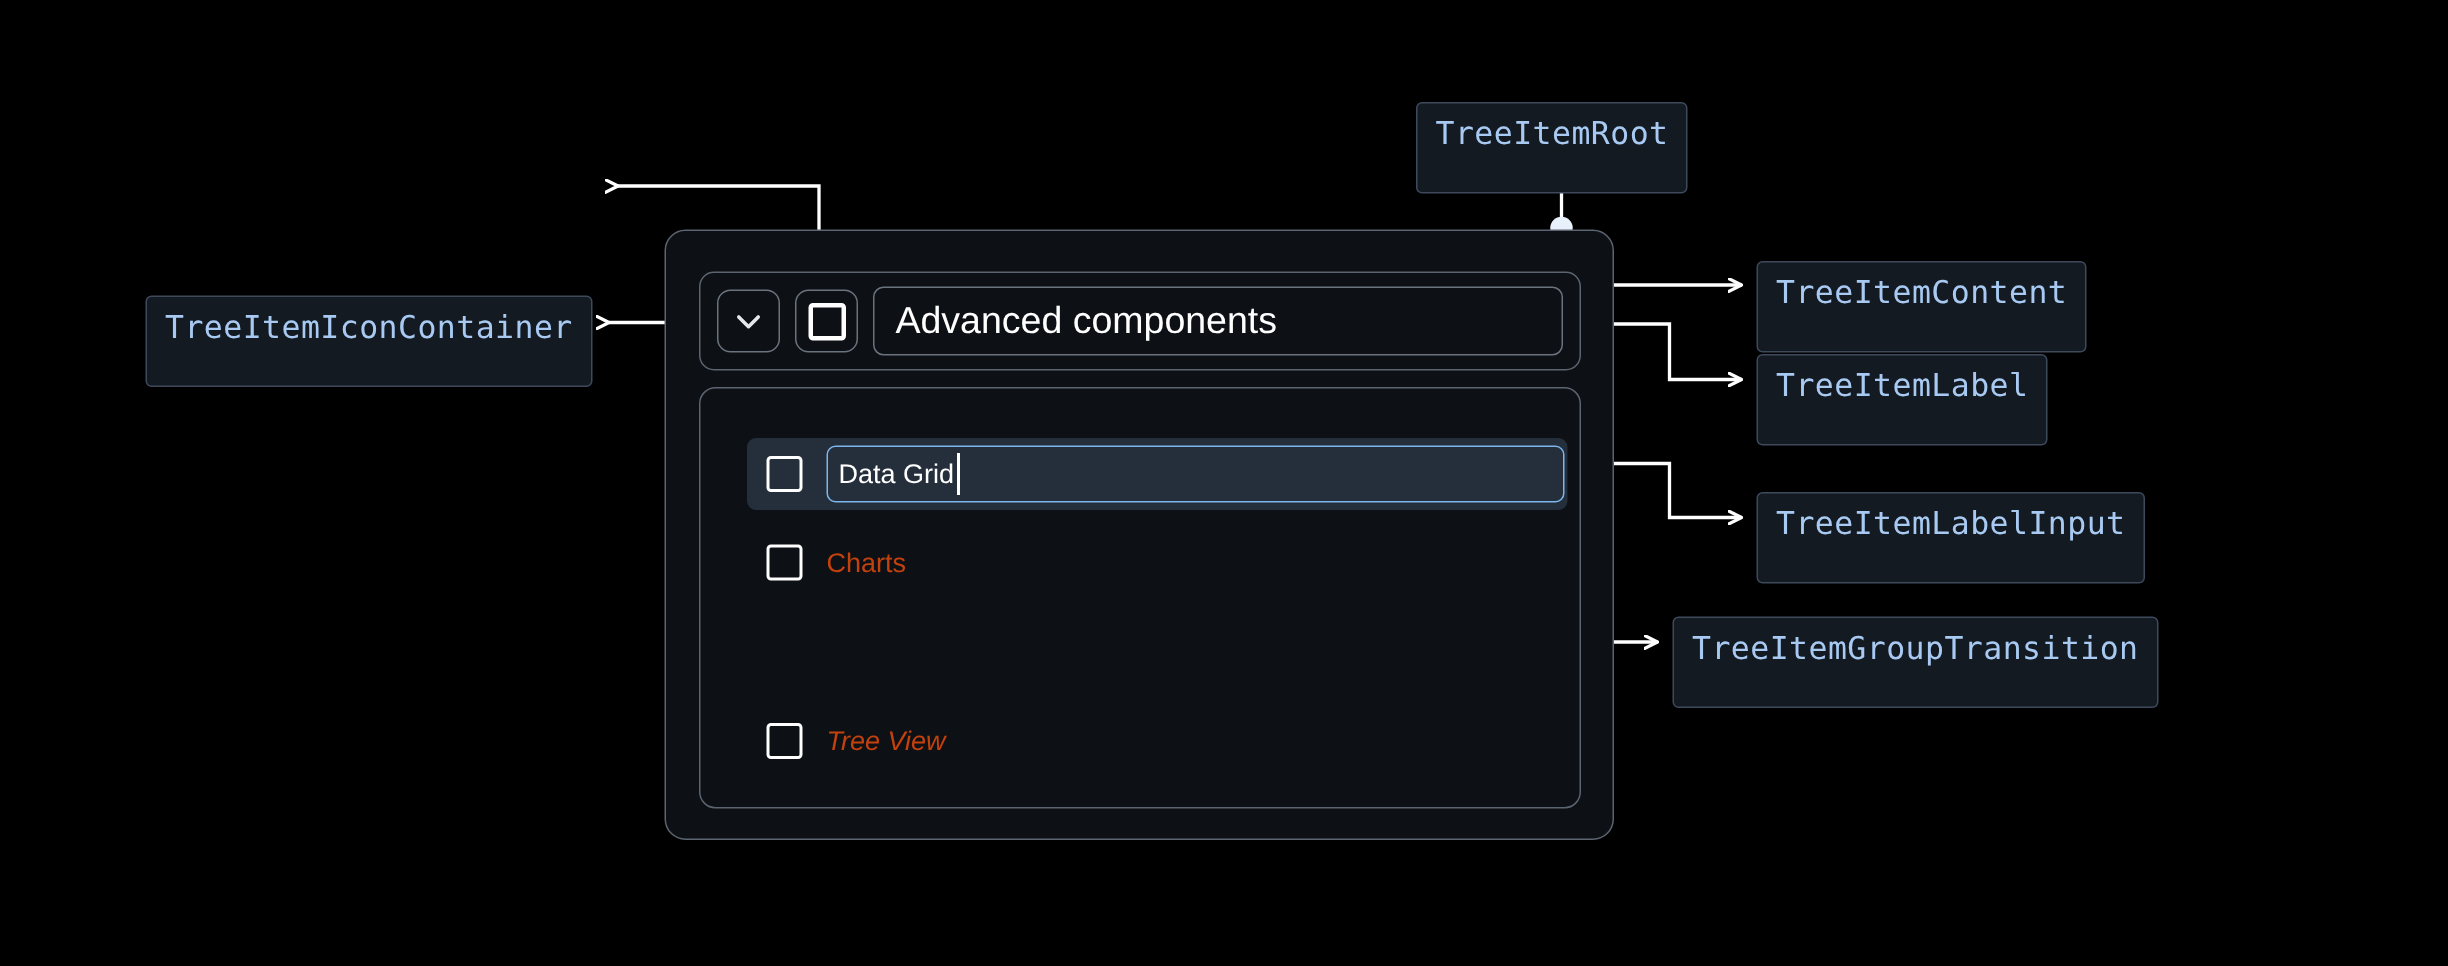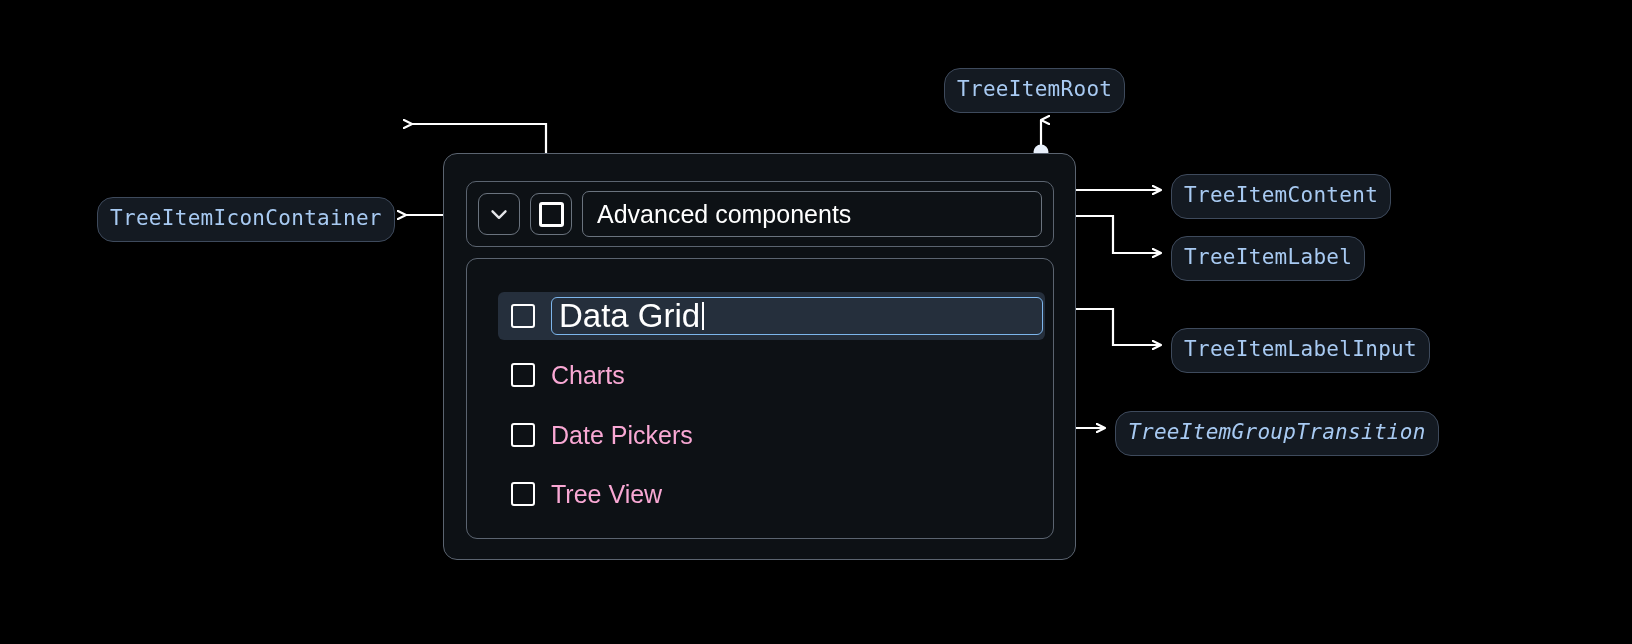--- a/index.html
+++ b/index.html
@@ -18,27 +18,27 @@
     inset: 0;
     width: 1632px; height: 644px;
     background: #000000;
   }
 
   
   .chip {
     position: absolute;
     background: #141a22;
     border: 1px solid #3e4a5c;
-    border-radius: 16px;
+    border-radius: 4px;
     color: #a8caf2;
     font-family: "DejaVu Sans Mono", "Liberation Mono", monospace;
     font-size: 21px;
     letter-spacing: 0.3px;
     line-height: 1;
-    padding: 10px 12px 12px 12px;
+    padding: 10px 12px 28px 12px;
     white-space: nowrap;
   }
 
   
   #wires {
     position: absolute;
     left: 0; top: 0;
     width: 1632px; height: 644px;
     pointer-events: none;
   }
@@ -130,36 +130,36 @@
   .tree-row.selected {
     background: #252f3c;
   }
   .row-cb {
     width: 24px; height: 24px;
     border: 2.5px solid #ffffff;
     border-radius: 3px;
     flex: 0 0 auto;
   }
   .row-label {
-    color: #f9a8d4;
-    font-size: 25px;
+    color: #c2410c;
+    font-size: 18px;
     line-height: 1;
   }
   .row-input {
     flex: 1 1 auto;
     height: 38px;
     margin-right: 2px;
     border: 1.5px solid #7db6ec;
     border-radius: 6px;
     background: transparent;
     display: flex;
     align-items: center;
     padding: 0 7px;
     color: #ffffff;
-    font-size: 33px;
+    font-size: 18px;
     position: relative;
   }
   .caret {
     display: inline-block;
     width: 1.5px;
     height: 28px;
     background: #ffffff;
     margin-left: 2px;
   }
 </style>
@@ -213,21 +213,21 @@
 
 
   <div class="chip" style="left:77px; top:197px;margin-left:20px;">TreeItemIconContainer</div>
 
   <div class="chip" style="left:1171px; top:174px;">TreeItemContent</div>
 
   <div class="chip" style="left:1171px; top:328px;">TreeItemLabelInput</div>
 
   <div class="chip" style="left:1171px; top:236px;">TreeItemLabel</div>
 
-  <div class="chip" style="left:1115px; top:411px;font-style:italic;">TreeItemGroupTransition</div>
+  <div class="chip" style="left:1115px; top:411px;">TreeItemGroupTransition</div>
 
   <div class="tree-root">
 
     <div class="tree-content">
 
       <div class="icon-container">
         <span>
           <svg width="26" height="26" viewBox="0 0 24 24" fill="none" stroke="#e4e6e9" stroke-width="2.2" stroke-linecap="round" stroke-linejoin="round">
             <path d="M6 9.5 L12 15.5 L18 9.5"></path>
           </svg>
@@ -252,26 +252,22 @@
           <span>Data Grid</span>
           <span class="caret"></span>
         </span>
       </div>
 
       <div class="tree-row" style="top:92px;">
         <span class="row-cb"></span>
         <span class="row-label">Charts</span>
       </div>
 
-      <div class="tree-row" style="top:152px;">
-        <span class="row-cb"></span>
-        <span class="row-label">Date Pickers</span>
-      </div>
-
-      <div class="tree-row" style="top:211px;">
+
+      <div class="tree-row" style="top:211px;font-style:italic;">
         <span class="row-cb"></span>
         <span class="row-label">Tree View</span>
       </div>
 
     </div>
   </div>
 
 </div>
 
 </body></html>

